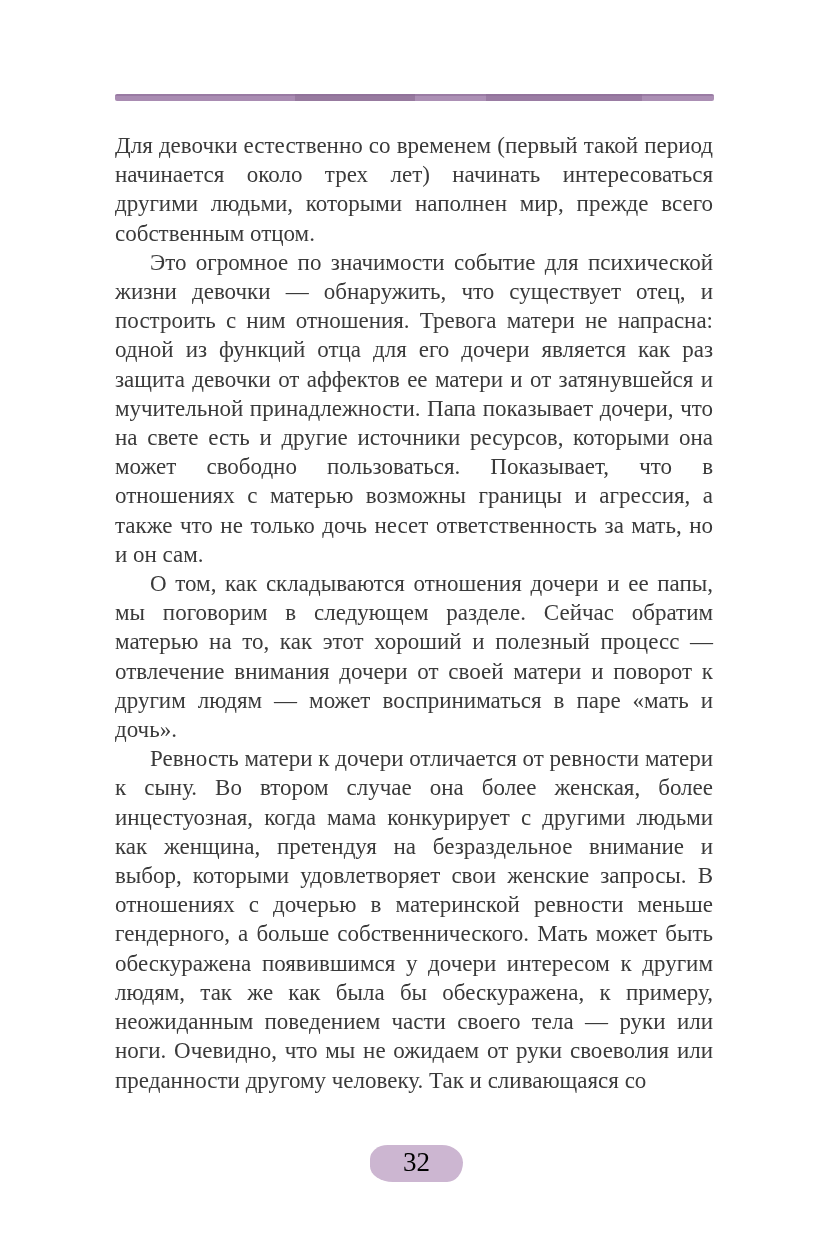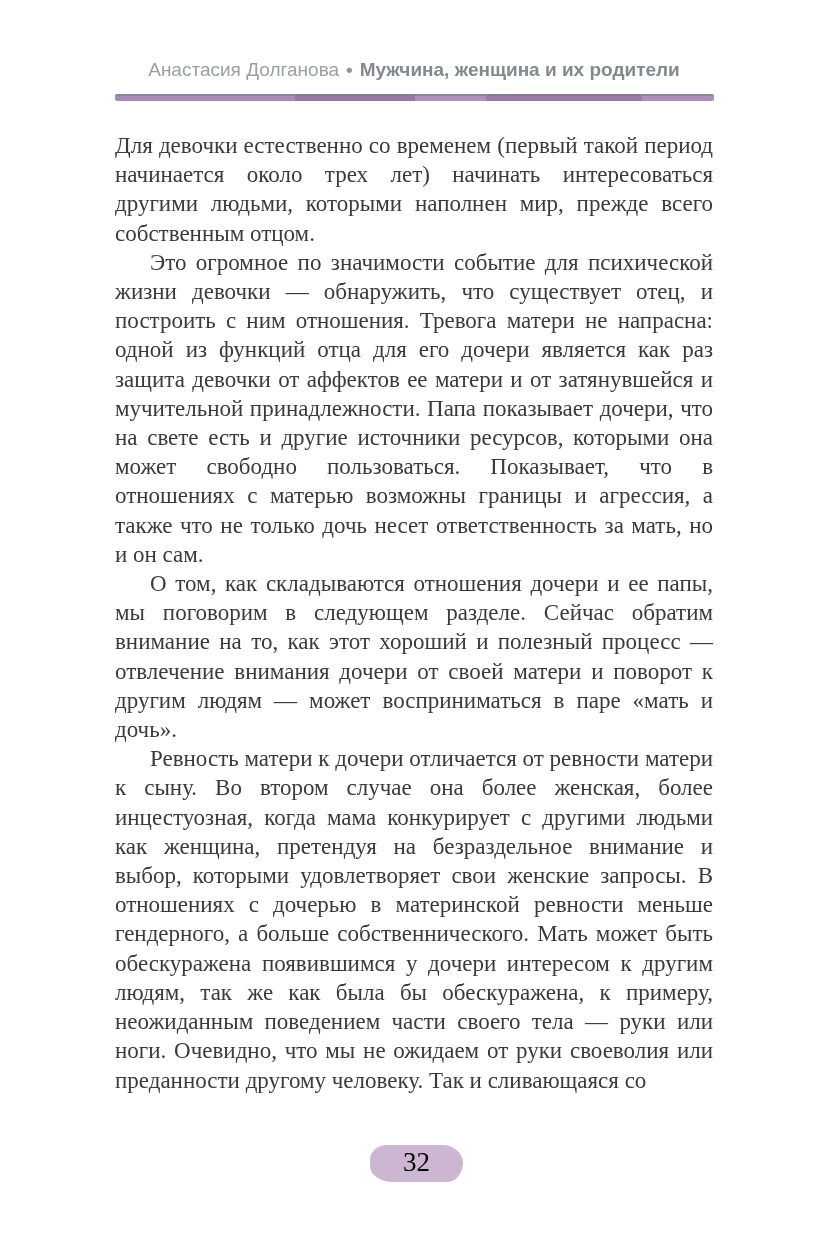--- a/index.html
+++ b/index.html
@@ -103,30 +103,27 @@
     font-size: 27px;
     line-height: 1;
     padding-bottom: 2px;
   }
 </style>
 </head>
 <body>
 
 <div class="page">
 
-  <div class="running-head">
-    <span class="author">Анастасия Долганова</span><span class="bullet">•</span><span class="book-title">Мужчина, женщина и их родители</span>
-  </div>
 
   <div class="header-rule"></div>
 
   <div class="body-text">
     <p class="continued">Для девочки естественно со временем (первый такой период начинается около трех лет) начинать интересоваться другими людьми, которыми наполнен мир, прежде всего собственным отцом.</p>
     <p>Это огромное по значимости событие для психической жизни девочки — обнаружить, что существует отец, и построить с ним отношения. Тревога матери не напрасна: одной из функций отца для его дочери является как раз защита девочки от аффектов ее матери и от затянувшейся и мучительной принадлежности. Папа показывает дочери, что на свете есть и другие источники ресурсов, которыми она может свободно пользоваться. Показывает, что в отношениях с матерью возможны границы и агрессия, а также что не только дочь несет ответственность за мать, но и он сам.</p>
-    <p>О том, как складываются отношения дочери и ее папы, мы поговорим в следующем разделе. Сейчас обратим внимание на то, как этот хороший и полезный процесс — отвлечение внимания дочери от своей матери и поворот к другим людям — может восприниматься в паре «мать и дочь».</p>
+    <p>О том, как складываются отношения дочери и ее папы, мы поговорим в следующем разделе. Сейчас обратим матерью на то, как этот хороший и полезный процесс — отвлечение внимания дочери от своей матери и поворот к другим людям — может восприниматься в паре «мать и дочь».</p>
     <p>Ревность матери к дочери отличается от ревности матери к сыну. Во втором случае она более женская, более инцестуозная, когда мама конкурирует с другими людьми как женщина, претендуя на безраздельное внимание и выбор, которыми удовлетворяет свои женские запросы. В отношениях с дочерью в материнской ревности меньше гендерного, а больше собственнического. Мать может быть обескуражена появившимся у дочери интересом к другим людям, так же как была бы обескуражена, к примеру, неожиданным поведением части своего тела — руки или ноги. Очевидно, что мы не ожидаем от руки своеволия или преданности другому человеку. Так и сливающаяся со</p>
   </div>
 
   <div class="page-number-badge">
     <span class="num">32</span>
   </div>
 
 </div>
 
 </body></html>

